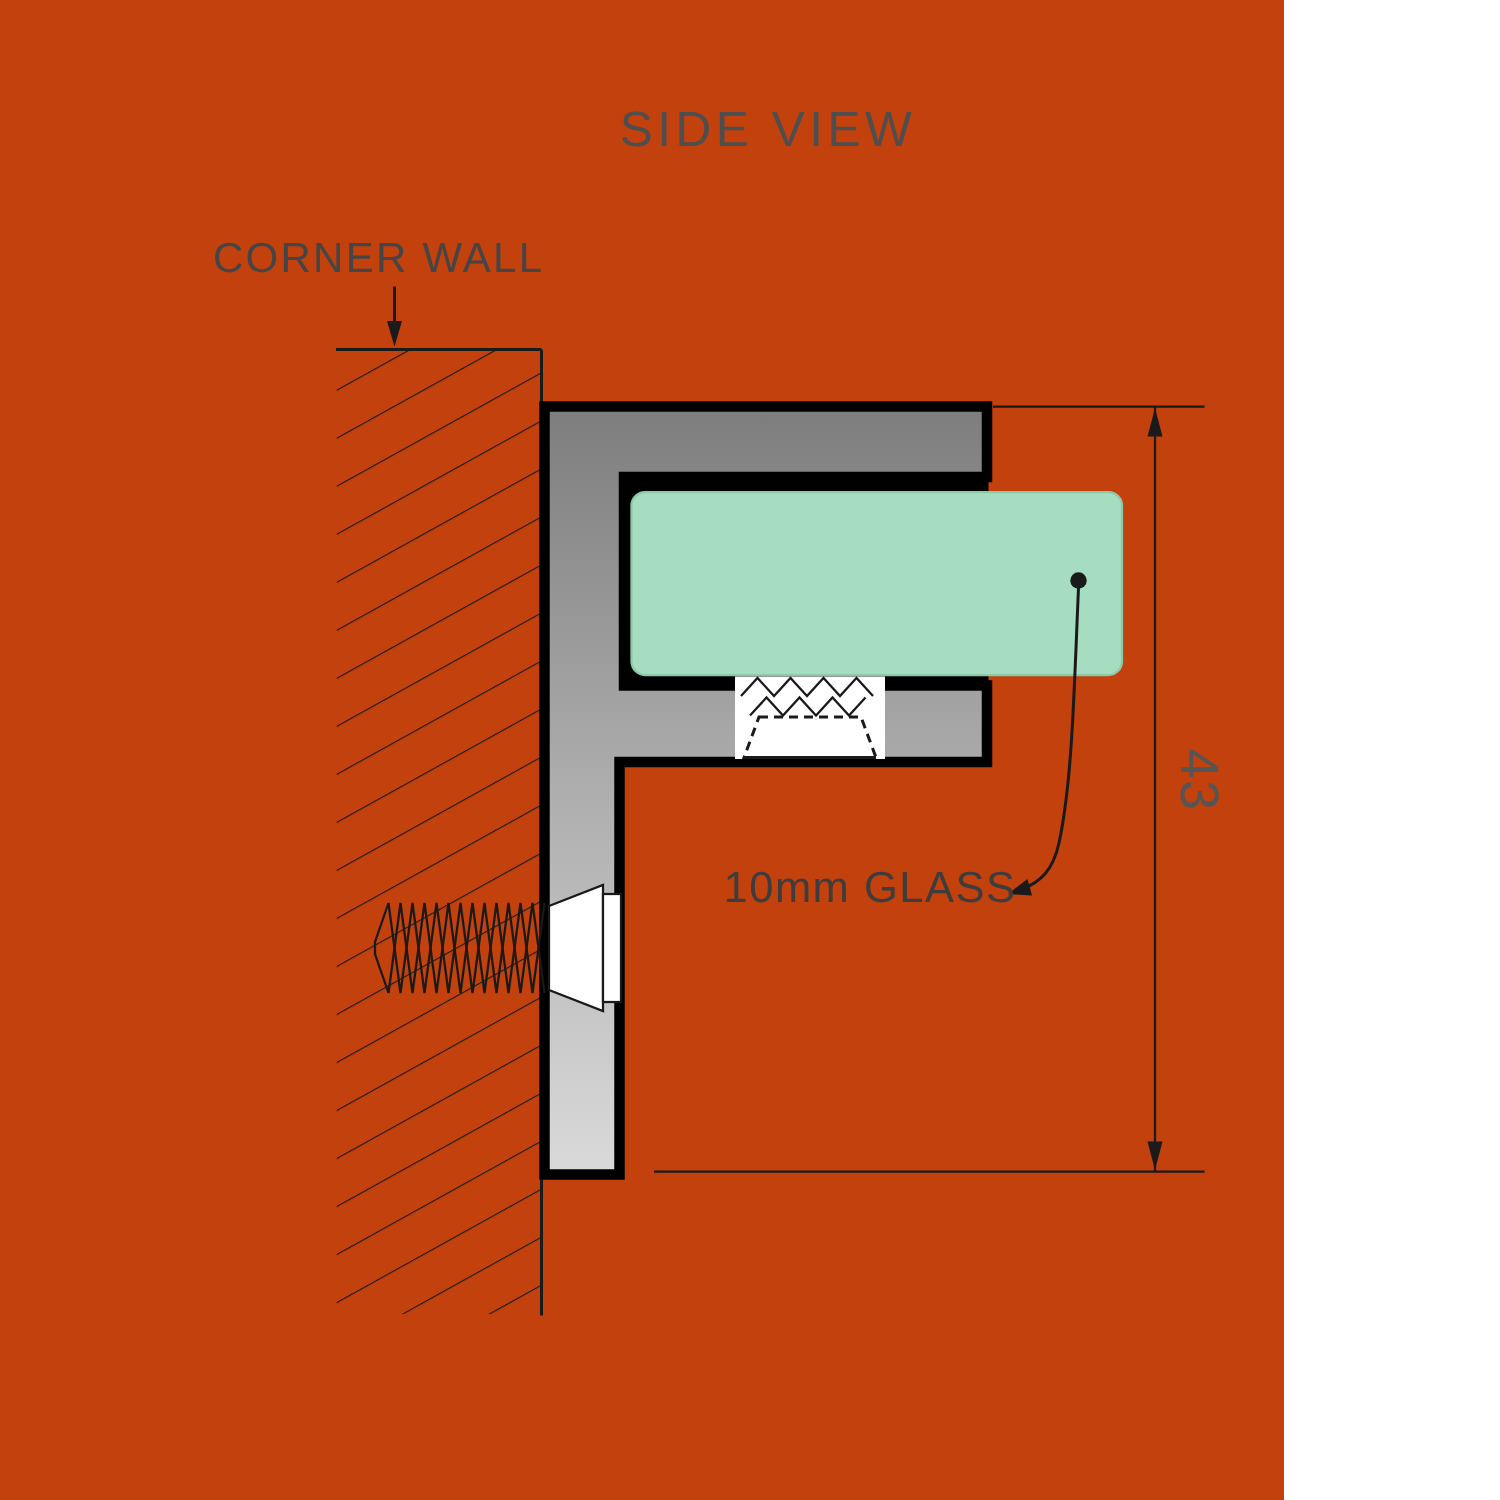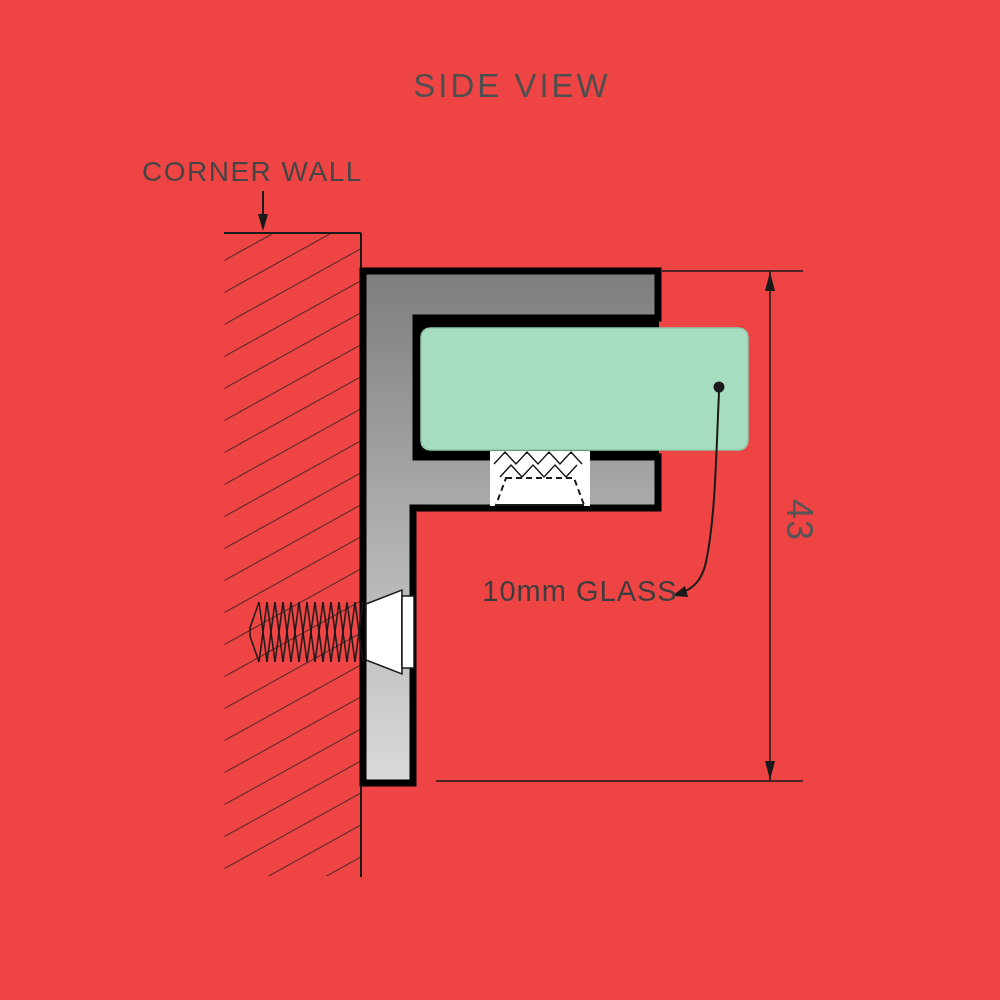--- a/index.html
+++ b/index.html
@@ -1,20 +1,20 @@
 <!DOCTYPE html>
 <html><head>
 <meta charset="utf-8">
 <style>
   html, body { margin: 0; padding: 0; background: #ffffff; }
   .canvas {
     position: relative;
-    width: 1000px;
+    width: 856px;
     height: 1000px;
-    background: #ef4444;
+    background: #c2410c;
     font-family: "Liberation Sans", sans-serif;
     overflow: hidden;
   }
   svg { display: block; }
   text {
     font-family: "Liberation Sans", "DejaVu Sans", sans-serif;
   }
   .t-title   { font-size: 33px; fill: #4e4e4e; letter-spacing: 3px; }
   .t-label   { font-size: 28px; fill: #454545; letter-spacing: 1.5px; }
   .t-callout { font-size: 29px; fill: #3d3d3d; letter-spacing: 1px; }

